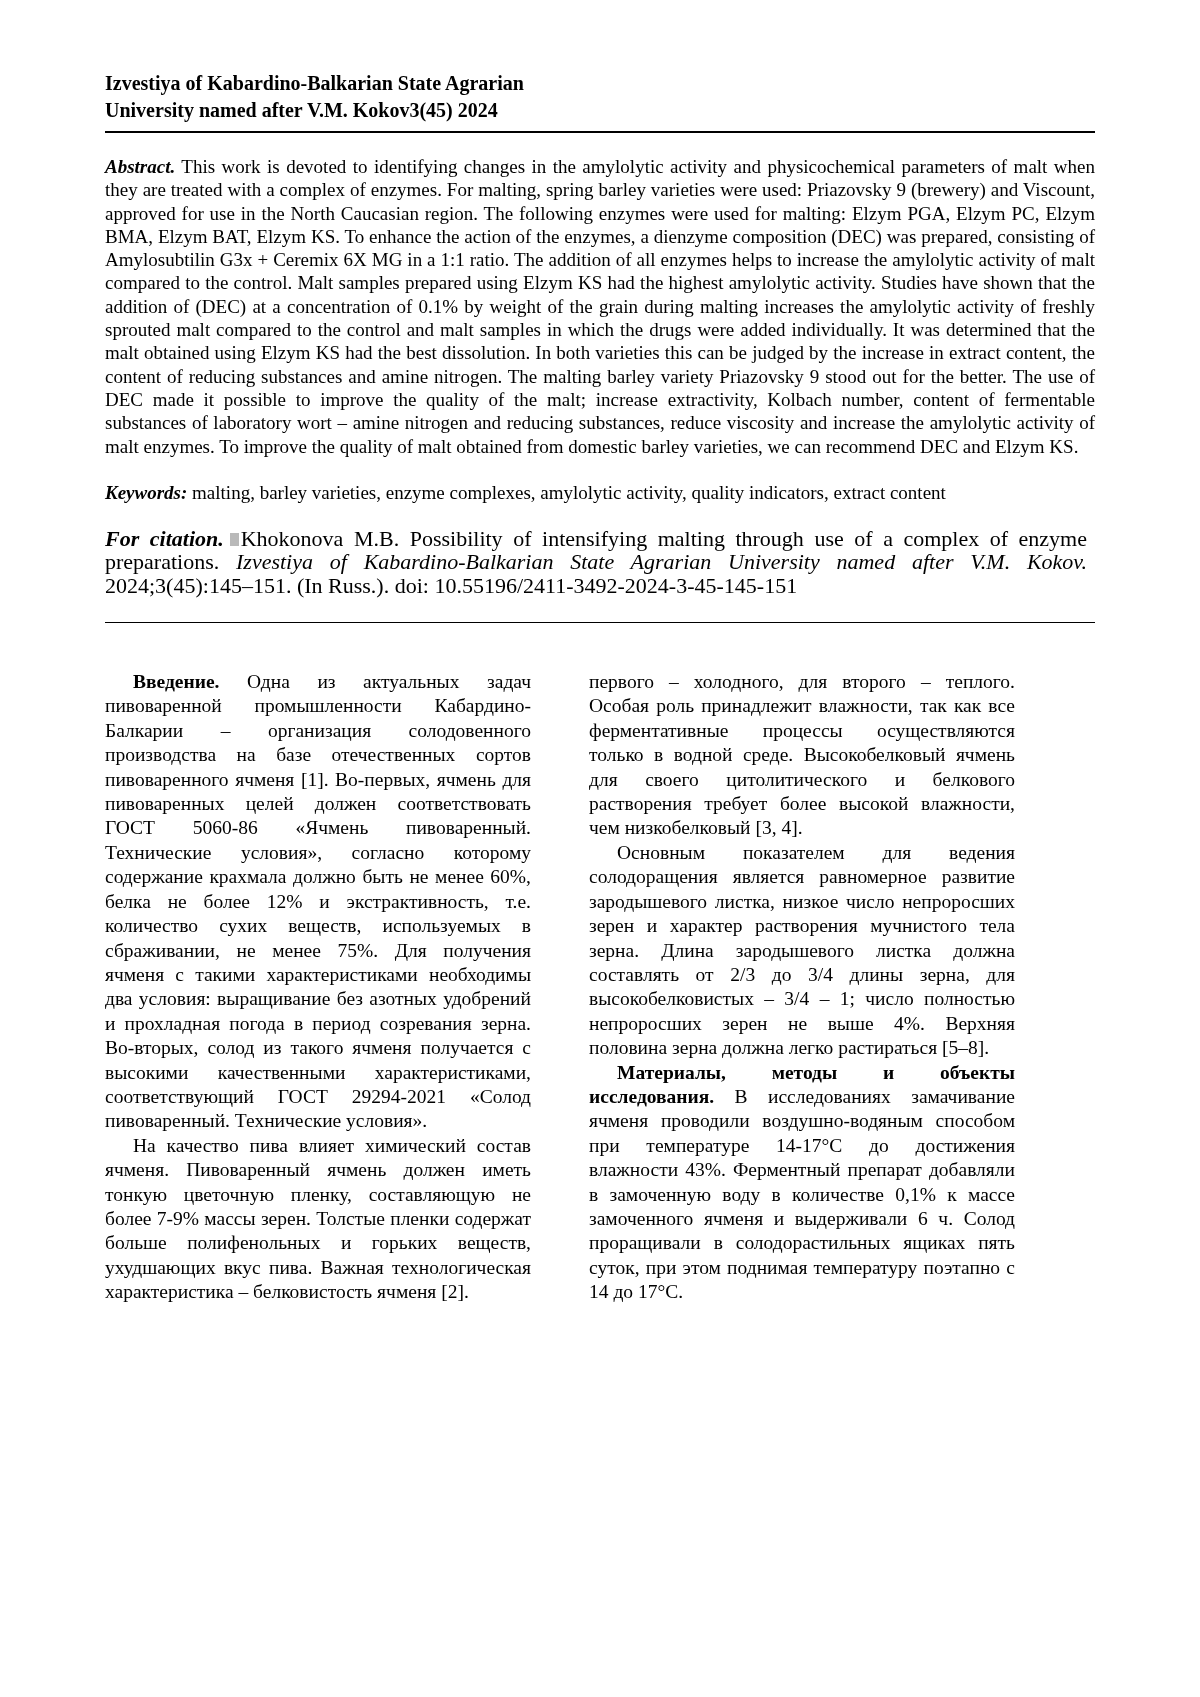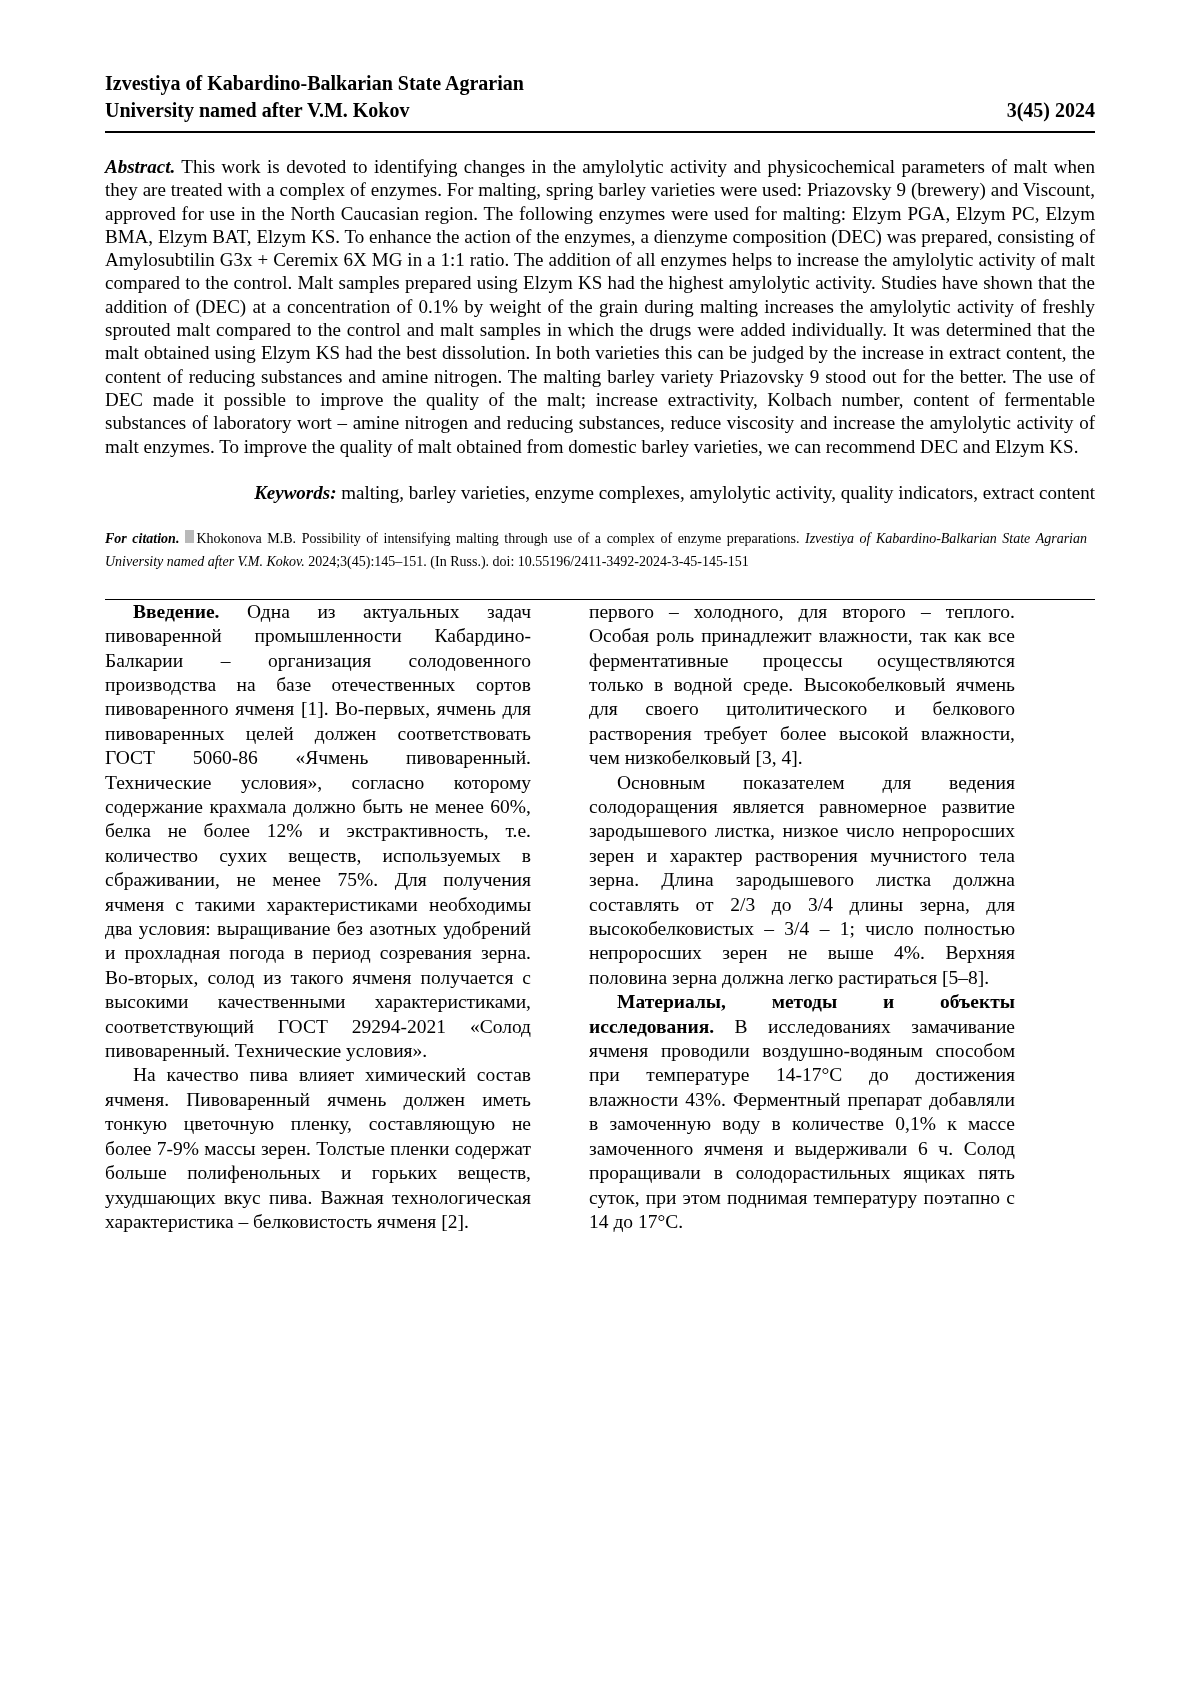--- a/index.html
+++ b/index.html
@@ -20,21 +20,21 @@
     padding: 70px 105px 0 105px;
   }
   
   .jheader {
     font-weight: bold;
     font-size: 20px;
     line-height: 27px;
   }
   .h-row {
     display: flex;
-    justify-content: space-between;
+    justify-content: flex-start;
     align-items: baseline;
   }
   .rule {
     border: none;
     height: 0;
   }
   .rule-top {
     border-top: 2px solid #000;
     margin-top: 7px;
   }
@@ -46,40 +46,40 @@
   .abstract {
     margin: 22px 0 0 0;
     font-size: 19px;
     line-height: 23.3px;
     text-align: justify;
   }
   .keywords {
     margin: 23px 0 0 0;
     font-size: 19px;
     line-height: 23.3px;
-    text-align: right;
   }
   .citation {
     margin: 23px 8px 0 0;
-    font-size: 14px;
+    font-size: 22px;
     line-height: 23.3px;
     text-align: justify;
   }
   .bi { font-weight: bold; font-style: italic; }
   .b  { font-weight: bold; }
   .it { font-style: italic; }
   .cite-box {
     display: inline-block;
     width: 9px;
     height: 13px;
     background: #b9b9b9;
     margin: 0 2px 0 6px;
   }
   
   .columns {
+    margin-top: 47px;
     width: 910px;
     display: flex;
     gap: 58px;
   }
   .col {
     width: 426px;
     font-size: 19.5px;
     line-height: 24.4px;
     text-align: justify;
   }

